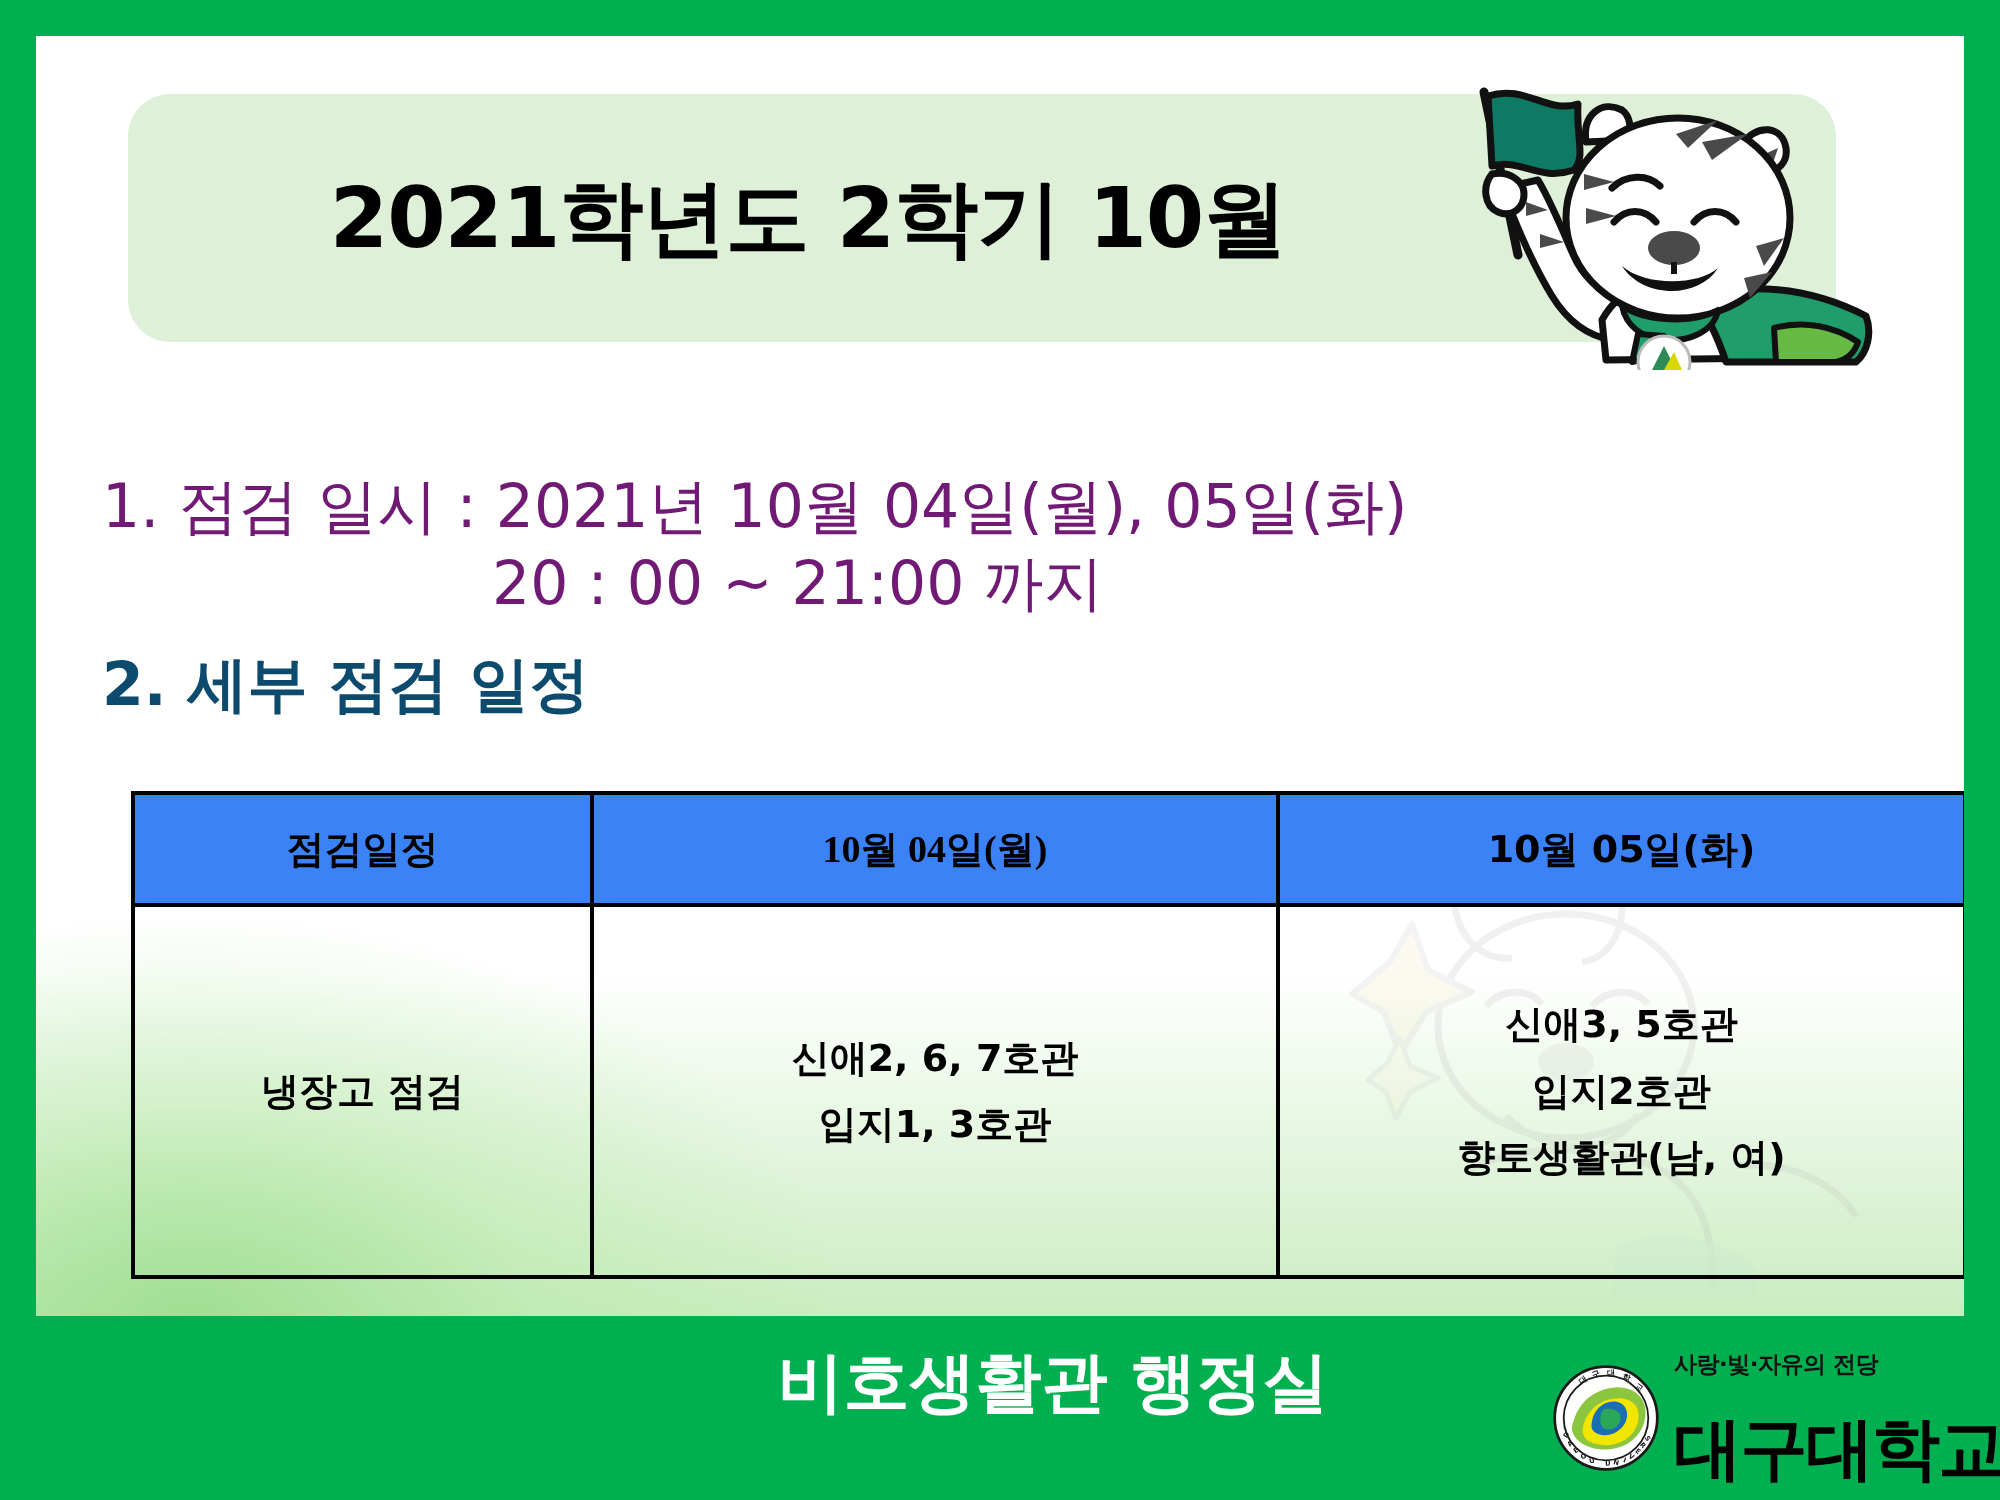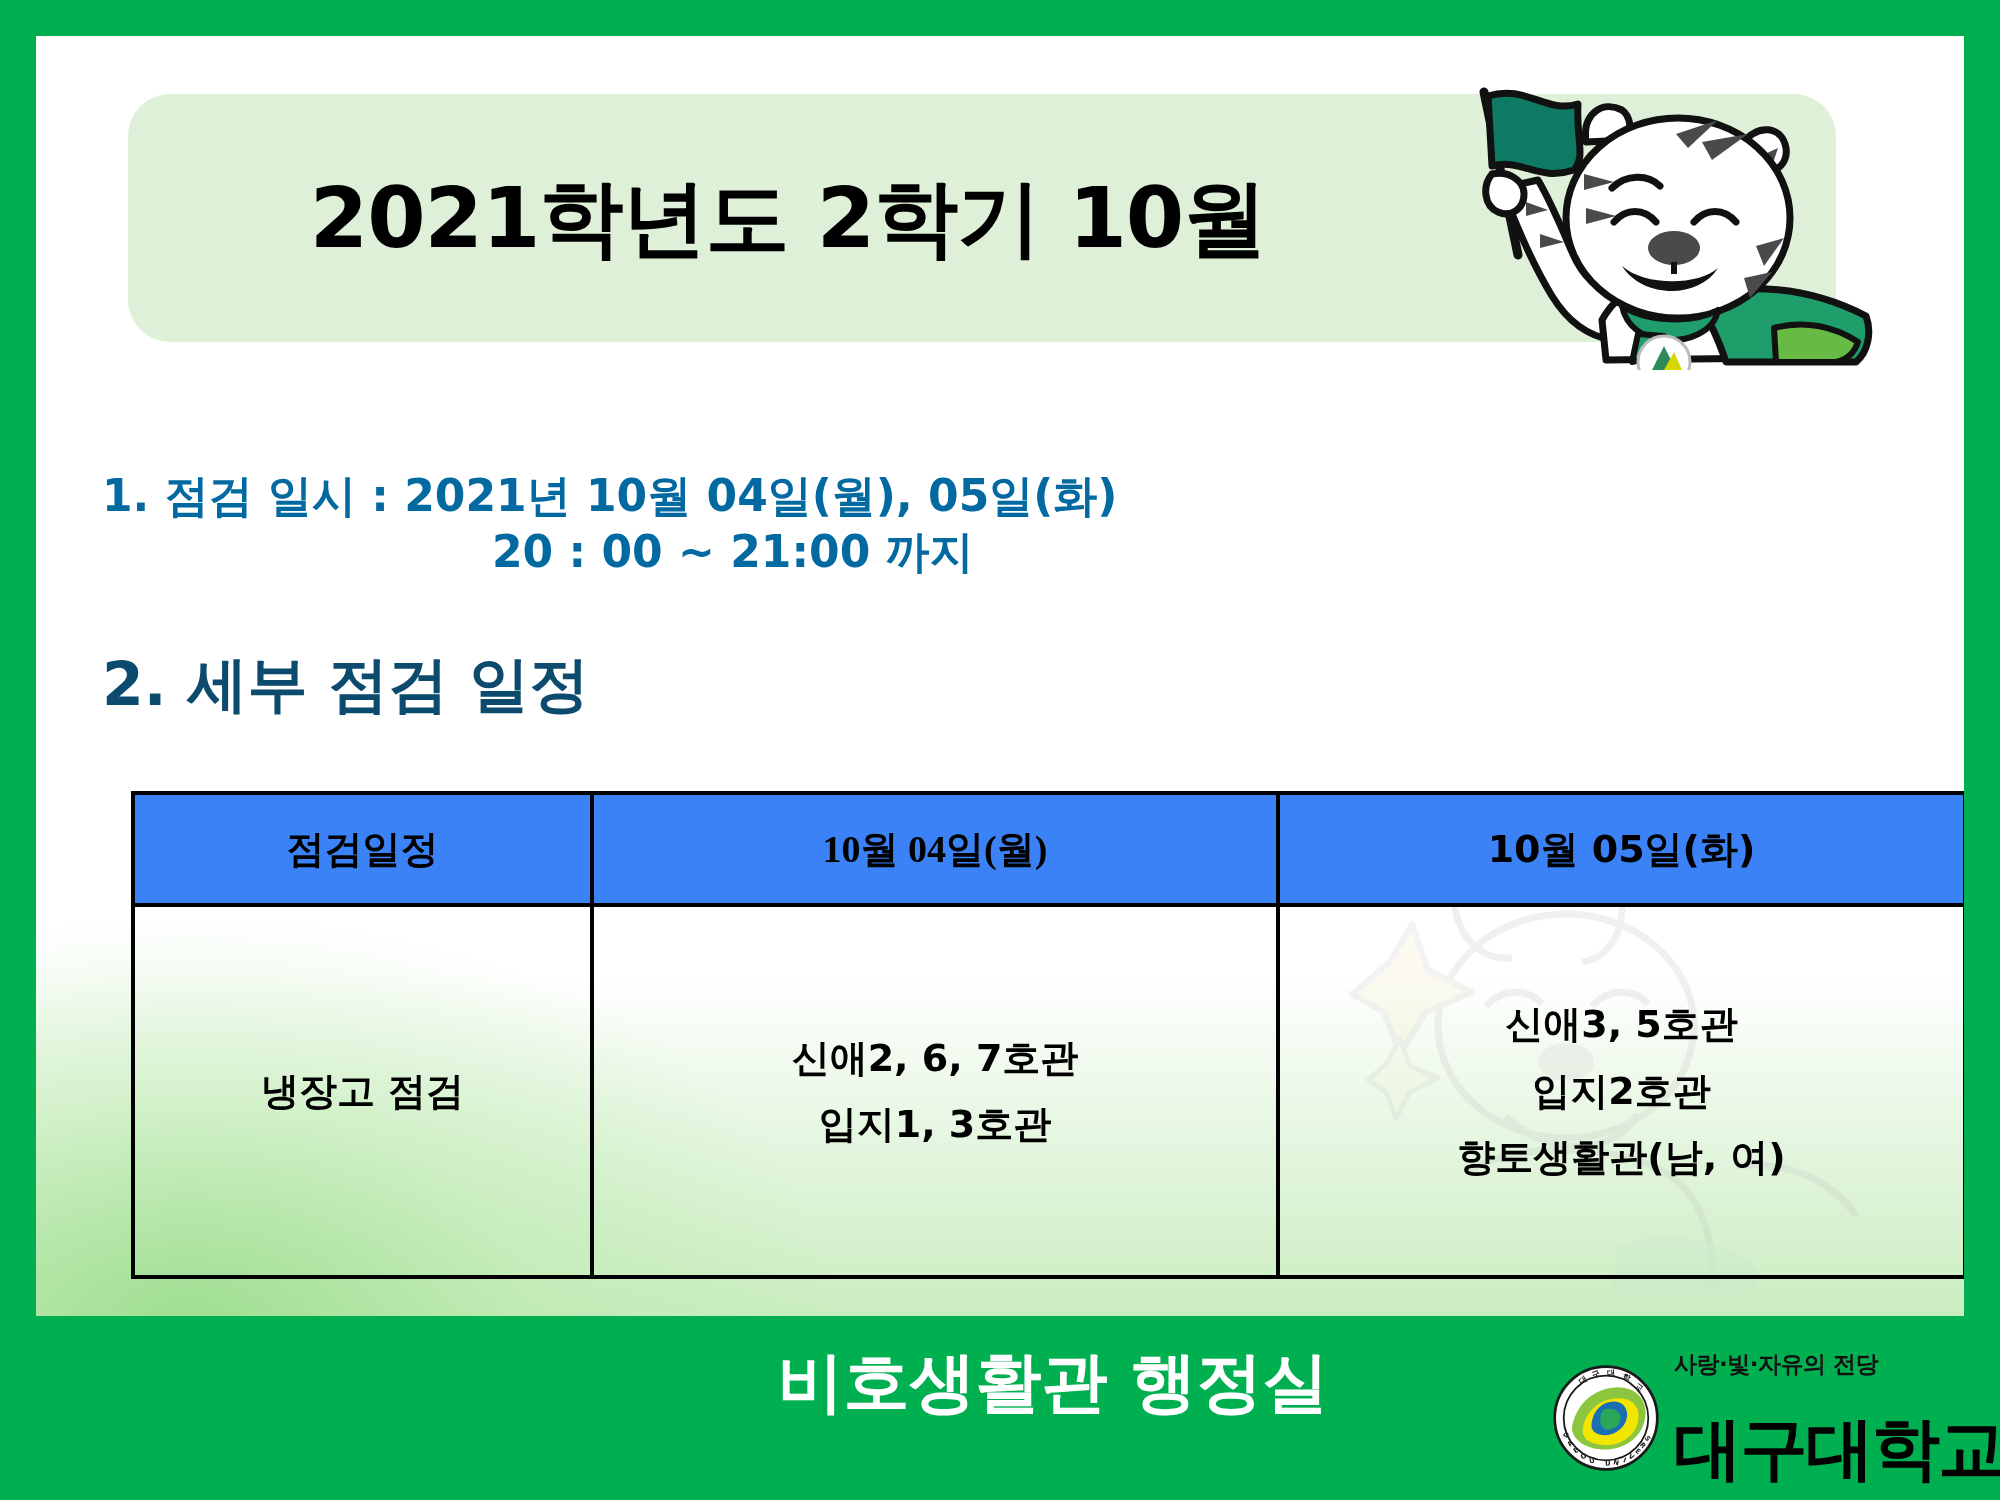--- a/index.html
+++ b/index.html
@@ -57,20 +57,21 @@
     position: absolute;
     left: 92px;
     top: 62px;
     width: 1320px;
     height: 240px;
     display: flex;
     flex-direction: column;
     align-items: center;
     justify-content: center;
     gap: 4px;
+    padding-left: 20px;
   }
   .title-line {
     font-size: 84px;
     font-weight: bold;
     line-height: 1.05;
     color: #000000;
     white-space: nowrap;
     letter-spacing: -1px;
   }
   .title-red { color: #ff0000; }
@@ -86,23 +87,23 @@
   }
 
   
   #item1 {
     position: absolute;
     left: 66px;
     top: 432px;
     width: 1560px;
   }
   .body-line {
-    font-size: 44px;
-    font-weight: bold;
-    color: #0369a1;
+    font-size: 60px;
+    font-weight: normal;
+    color: #701a75;
     line-height: 1.28;
     white-space: nowrap;
   }
   .body-line.indent { padding-left: 390px; }
 
   #item2 {
     position: absolute;
     left: 66px;
     top: 612px;
     font-size: 60px;

